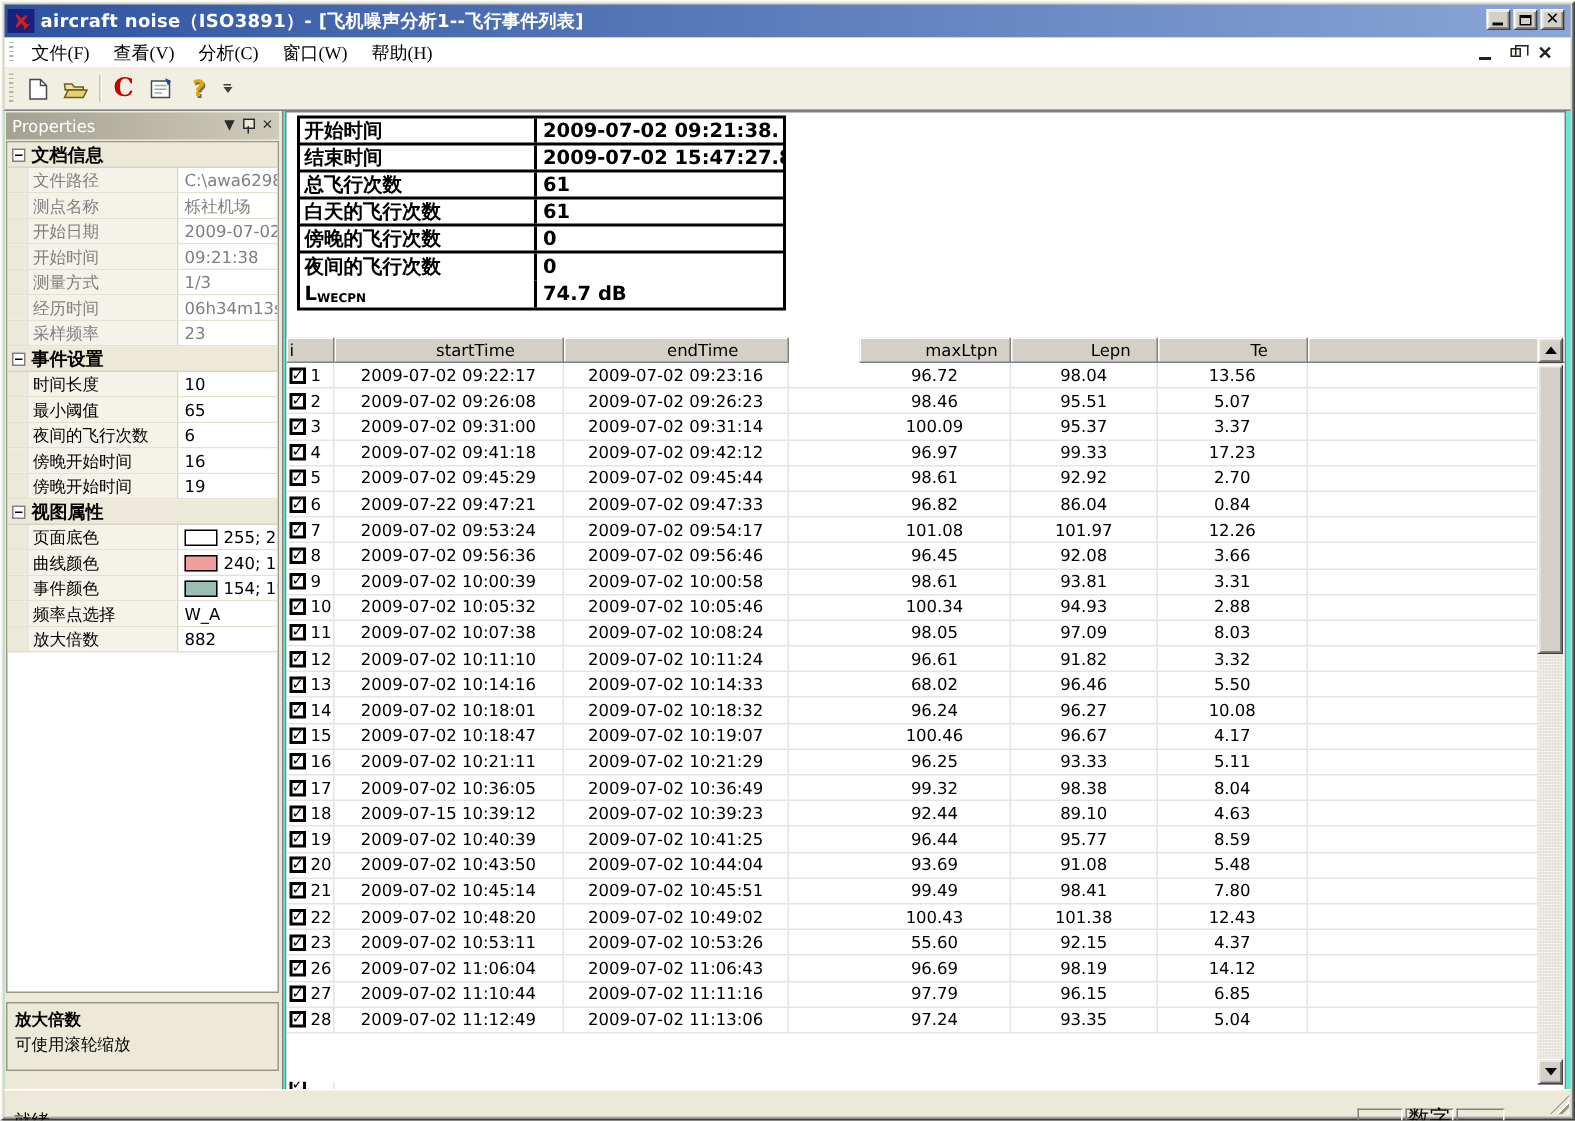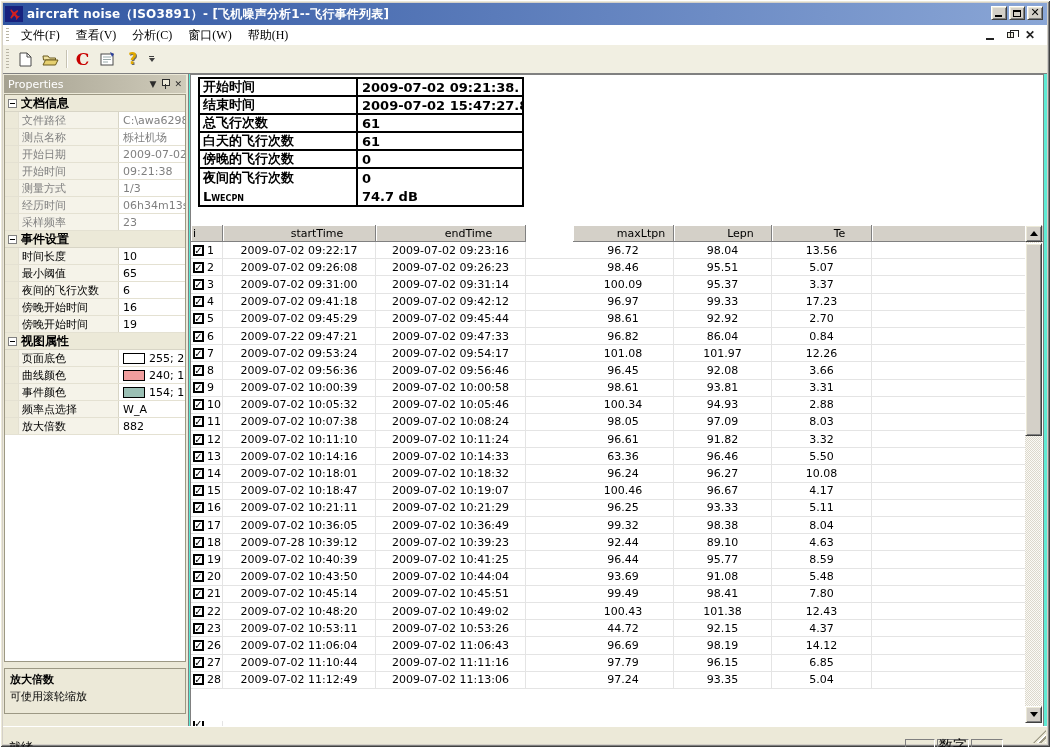--- a/index.html
+++ b/index.html
@@ -579,21 +579,21 @@
               <span class="tc col-xx"></span>
             </div>
 
             <div class="t-row">
               <span class="tc col-i">
                 <span class="cb"></span>
                 <span>13</span>
               </span>
               <span class="tc col-st">2009-07-02 10:14:16</span>
               <span class="tc col-et">2009-07-02 10:14:33</span>
-              <span class="tc col-ml">63.36</span>
+              <span class="tc col-ml">68.02</span>
               <span class="tc col-le">96.46</span>
               <span class="tc col-te">5.50</span>
               <span class="tc col-xx"></span>
             </div>
 
             <div class="t-row">
               <span class="tc col-i">
                 <span class="cb"></span>
                 <span>14</span>
               </span>
@@ -642,21 +642,21 @@
               <span class="tc col-le">98.38</span>
               <span class="tc col-te">8.04</span>
               <span class="tc col-xx"></span>
             </div>
 
             <div class="t-row">
               <span class="tc col-i">
                 <span class="cb"></span>
                 <span>18</span>
               </span>
-              <span class="tc col-st">2009-07-28 10:39:12</span>
+              <span class="tc col-st">2009-07-15 10:39:12</span>
               <span class="tc col-et">2009-07-02 10:39:23</span>
               <span class="tc col-ml">92.44</span>
               <span class="tc col-le">89.10</span>
               <span class="tc col-te">4.63</span>
               <span class="tc col-xx"></span>
             </div>
 
             <div class="t-row">
               <span class="tc col-i">
                 <span class="cb"></span>
@@ -709,21 +709,21 @@
               <span class="tc col-xx"></span>
             </div>
 
             <div class="t-row">
               <span class="tc col-i">
                 <span class="cb"></span>
                 <span>23</span>
               </span>
               <span class="tc col-st">2009-07-02 10:53:11</span>
               <span class="tc col-et">2009-07-02 10:53:26</span>
-              <span class="tc col-ml">44.72</span>
+              <span class="tc col-ml">55.60</span>
               <span class="tc col-le">92.15</span>
               <span class="tc col-te">4.37</span>
               <span class="tc col-xx"></span>
             </div>
 
 
 
             <div class="t-row">
               <span class="tc col-i">
                 <span class="cb"></span>

